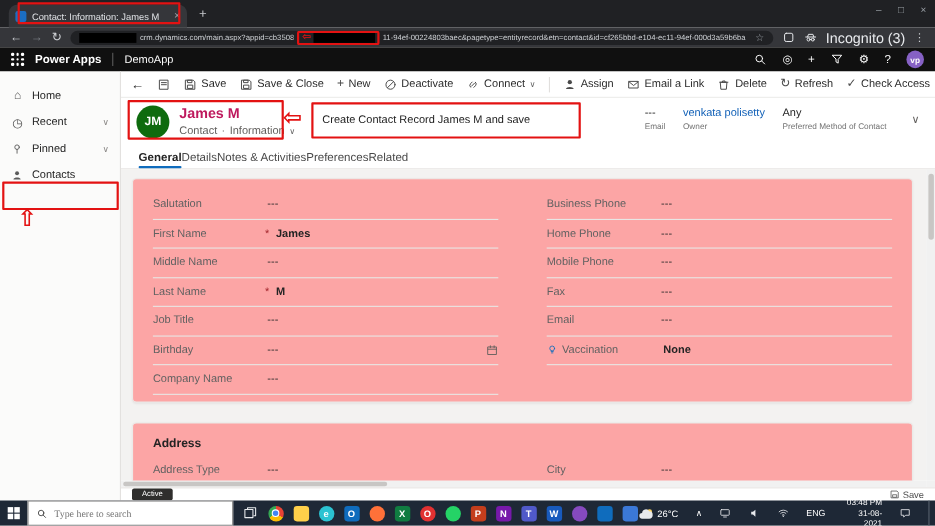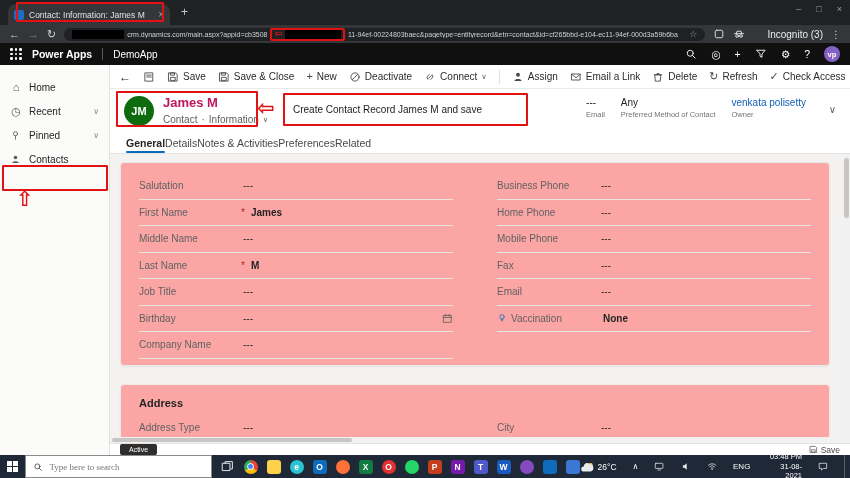--- a/index.html
+++ b/index.html
@@ -23,21 +23,21 @@
   .navic.dis{color:#7e8288}
   .urlbar{flex:1;height:13px;background:#202124;border-radius:7px;display:flex;align-items:center;padding:0 8px;gap:3px;overflow:hidden;color:#cfd2d6;font-size:7px;white-space:nowrap;min-width:0}
   .redact{background:#000;height:9px;flex-shrink:0}
   .r1{width:52px}
   .r2{width:56px}
   .url-ann{display:inline-flex;align-items:center;gap:2px;border:2px solid #e31212;border-radius:2px;padding:0 2px;height:13px;flex-shrink:0}
   .ann-arrow-sm{color:#e31212;font-size:10px;font-weight:bold;line-height:1}
   .urltext{overflow:hidden}
   .star{margin-left:auto;color:#9aa0a6;font-size:9px;flex-shrink:0}
   .tb-right{display:flex;align-items:center;gap:8px;color:#e8eaed;flex-shrink:0}
-  .incog{display:flex;align-items:center;gap:22px;font-size:10px;color:#e8eaed}
+  .incog{display:flex;align-items:center;gap:8px;font-size:13px;color:#e8eaed}
   .menu3{font-size:10px;color:#cfd1d5}
 
   
   .paheader{position:absolute;left:0;top:43px;width:850px;height:22px;background:#101010;display:flex;align-items:center;padding:0 10px;gap:10px;color:#fff}
   .waffle{display:grid;grid-template-columns:repeat(3,2.5px);grid-gap:2.2px}
   .waffle i{width:2.5px;height:2.5px;background:#fff;border-radius:50%}
   .brand{font-size:10.5px;font-weight:700}
   .padiv{width:1px;height:12px;background:#5a5a5a}
   .appname{font-size:10px}
   .pa-right{margin-left:auto;display:flex;align-items:center;gap:14px}
@@ -335,26 +335,26 @@
     <span>·</span>
     <span>Information</span>
     <span class="chev-sm">∨</span>
   </div>
   <div class="rstats">
     <div class="rstat">
       <div class="v">---</div>
       <div class="l">Email</div>
     </div>
     <div class="rstat">
+      <div class="v link">venkata polisetty</div>
+      <div class="l">Owner</div>
+    </div>
+    <div class="rstat">
       <div class="v">Any</div>
       <div class="l">Preferred Method of Contact</div>
-    </div>
-    <div class="rstat">
-      <div class="v link">venkata polisetty</div>
-      <div class="l">Owner</div>
     </div>
   </div>
   <span class="rchev">∨</span>
 </div>
 
 <div class="tabsrow">
   <span class="tabitem active">General</span>
   <span class="tabitem">Details</span>
   <span class="tabitem">Notes &amp; Activities</span>
   <span class="tabitem">Preferences</span>

